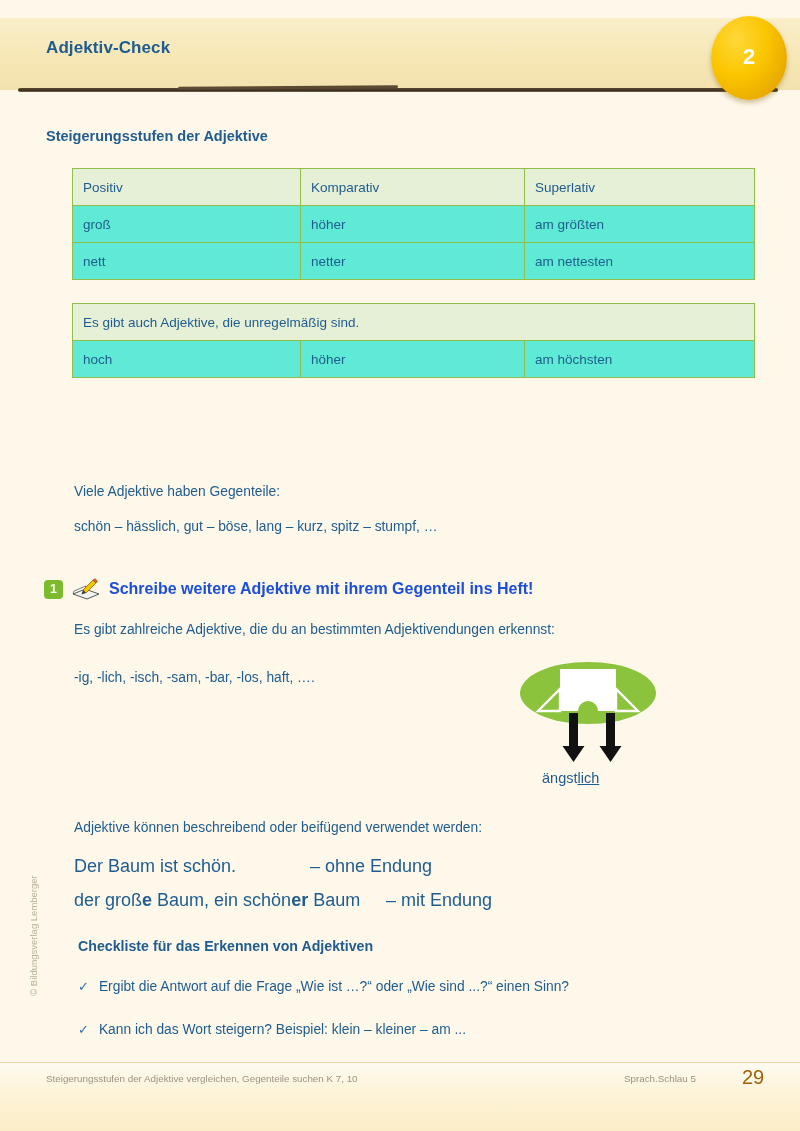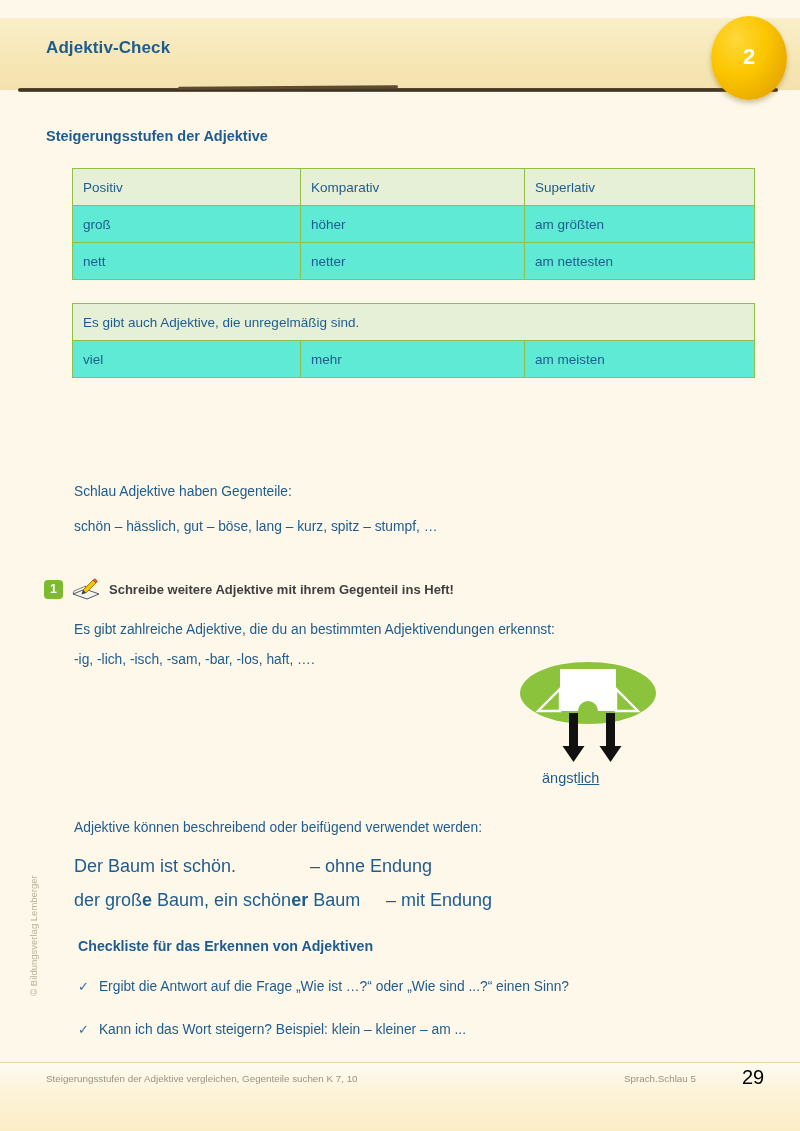--- a/index.html
+++ b/index.html
@@ -102,21 +102,21 @@
 
   .body-line {
     position: absolute;
     left: 74px;
     font-size: 13.8px;
     line-height: 1.2;
   }
   #line-gegenteile-intro { top: 484px; }
   #line-gegenteile-examples { top: 519px; }
   #line-endungen-intro { top: 622px; }
-  #line-endungen-list { top: 652px; }
+  #line-endungen-list { top: 670px; }
   #line-verwendung-intro { top: 820px; }
 
   
   .exercise-row {
     position: absolute;
     left: 44px; top: 578px;
     display: flex;
     align-items: center;
     gap: 8px;
   }
@@ -126,23 +126,23 @@
     background: #7DBB2E;
     color: #FFFFFF;
     font-size: 12.5px;
     font-weight: bold;
     display: flex;
     align-items: center;
     justify-content: center;
   }
   .ex-icon { width: 30px; height: 22px; display:block; }
   .ex-text {
-    font-size: 13px;
-    font-weight: bold;
-    color: #404040;
+    font-size: 16px;
+    font-weight: bold;
+    color: #1d4ed8;
   }
 
   
   .illustration { position: absolute; left: 508px; top: 658px; width: 170px; height: 140px; }
   .illo-oval {
     position: absolute; left: 12px; top: 4px;
     width: 136px; height: 62px;
     border-radius: 50%;
     background: #8BC33C;
   }
@@ -223,21 +223,21 @@
   .footer-series {
     position: absolute;
     left: 624px; top: 1073px;
     font-size: 9.8px;
     color: #9A9382;
   }
   .footer-pagenum {
     position: absolute;
     left: 742px; top: 1066px;
     font-size: 20px;
-    color: #000000;
+    color: #a16207;
   }
 </style>
 </head>
 <body>
 
 <div class="header-band"></div>
 <div class="header-rule"></div>
 <div class="page-title">Adjektiv-Check</div>
 <div class="chapter-badge">
   <span>2</span>
@@ -278,28 +278,28 @@
     <colgroup>
         <col class="col-a">
         <col class="col-b">
         <col class="col-c">
       </colgroup>
     <tbody>
       <tr>
         <td class="hdr" colspan="3">Es gibt auch Adjektive, die unregelmäßig sind.</td>
       </tr>
       <tr>
-        <td>viel</td>
-        <td>mehr</td>
-        <td>am meisten</td>
+        <td>hoch</td>
+        <td>höher</td>
+        <td>am höchsten</td>
       </tr>
     </tbody>
   </table>
 
-  <div class="body-line" id="line-gegenteile-intro">Schlau Adjektive haben Gegenteile:</div>
+  <div class="body-line" id="line-gegenteile-intro">Viele Adjektive haben Gegenteile:</div>
   <div class="body-line" id="line-gegenteile-examples">schön – hässlich, gut – böse, lang – kurz, spitz – stumpf, …</div>
 
   <div class="exercise-row">
     <div class="ex-num">1</div>
     <span class="ex-icon">
       <svg class="ex-icon" viewBox="0 0 30 22" xmlns="http://www.w3.org/2000/svg">
         <path d="M2 16 L14 11 L28 16 L16 21 Z" fill="#F2F2F2" stroke="#5A5A5A" stroke-width="1"></path>
         <path d="M2 16 L3 13 L15 8 L14 11 Z" fill="#FFFFFF" stroke="#5A5A5A" stroke-width="0.8"></path>
         <path d="M12 12 L22 2 L25 5 L15 15 Z" fill="#F5C400" stroke="#8A6A00" stroke-width="0.8"></path>
         <path d="M12 12 L15 15 L10.5 16.5 Z" fill="#3D3D3D"></path>

